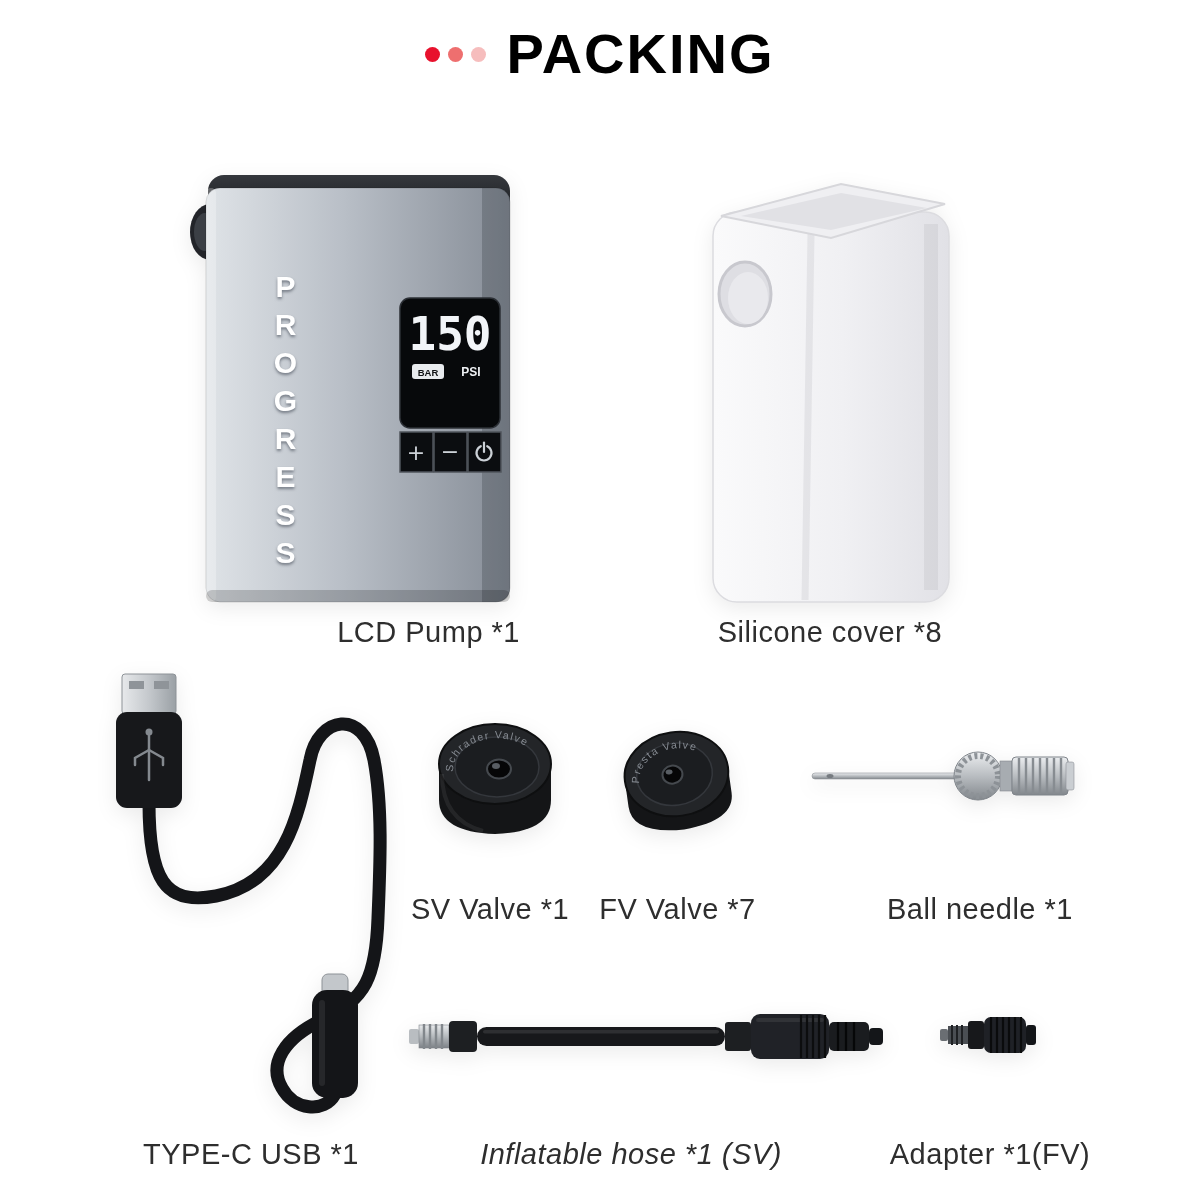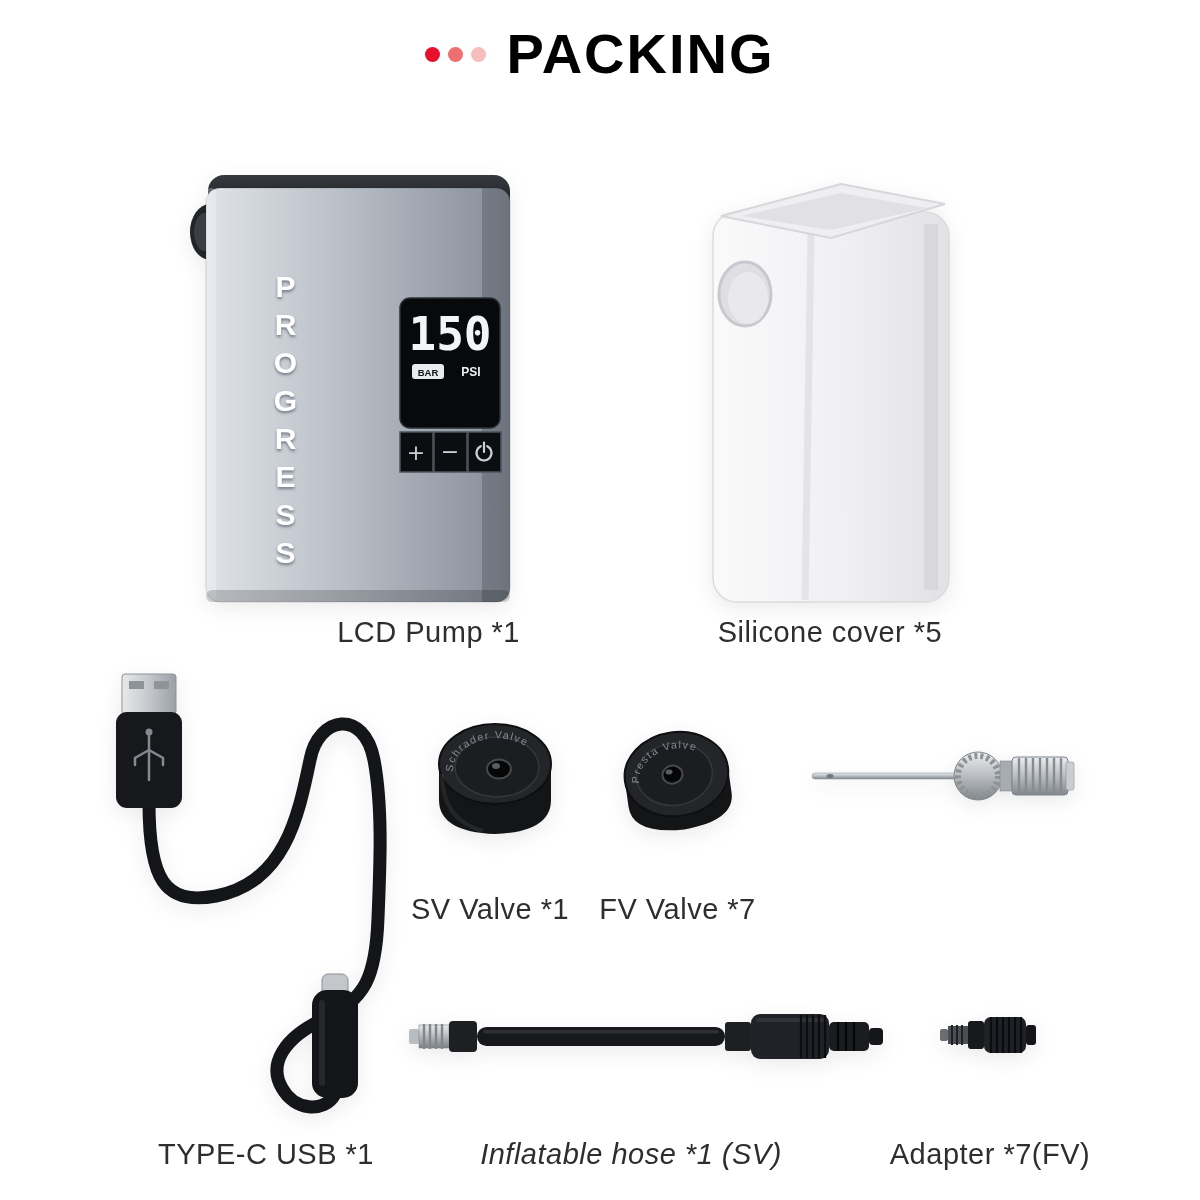--- a/index.html
+++ b/index.html
@@ -231,22 +231,23 @@
       <rect x="10" y="20" width="20" height="18" fill="#4a4e53"></rect>
       <path d="M 14 19 V 39 M 19 19 V 39 M 24 19 V 39" stroke="#1e2023" stroke-width="2"></path>
       <rect x="30" y="15" width="16" height="28" rx="3" fill="#17181b"></rect>
       <rect x="46" y="11" width="42" height="36" rx="7" fill="#1f2126"></rect>
       <path d="M 53 11 V 47 M 59 11 V 47 M 65 11 V 47 M 71 11 V 47 M 77 11 V 47 M 83 11 V 47" stroke="#0a0b0c" stroke-width="2.2"></path>
       <rect x="88" y="19" width="10" height="20" rx="3" fill="#131518"></rect>
     </svg>
   </figure>
 
   <div class="item-label" style="left:190px; top:616px; width:330px;text-align:right;">LCD Pump *1</div>
-  <div class="item-label" style="left:650px; top:616px; width:360px;">Silicone cover *5</div>
+  <div class="item-label" style="left:650px; top:616px; width:360px;">Silicone cover *8</div>
 
   <div class="item-label" style="left:400px; top:893px; width:180px;">SV Valve *1</div>
   <div class="item-label" style="left:590px; top:893px; width:175px;">FV Valve *7</div>
-
-  <div class="item-label" style="left:96px; top:1138px; width:340px;">TYPE-C USB *1</div>
+  <div class="item-label" style="left:830px; top:893px; width:300px;">Ball needle *1</div>
+
+  <div class="item-label" style="left:81px; top:1138px; width:340px;">TYPE-C USB *1</div>
   <div class="item-label" style="left:421px; top:1138px; width:420px;font-style:italic;">Inflatable hose *1 (SV)</div>
-  <div class="item-label" style="left:855px; top:1138px; width:270px;">Adapter *7(FV)</div>
+  <div class="item-label" style="left:855px; top:1138px; width:270px;">Adapter *1(FV)</div>
 
 </div>
 
 </body></html>

